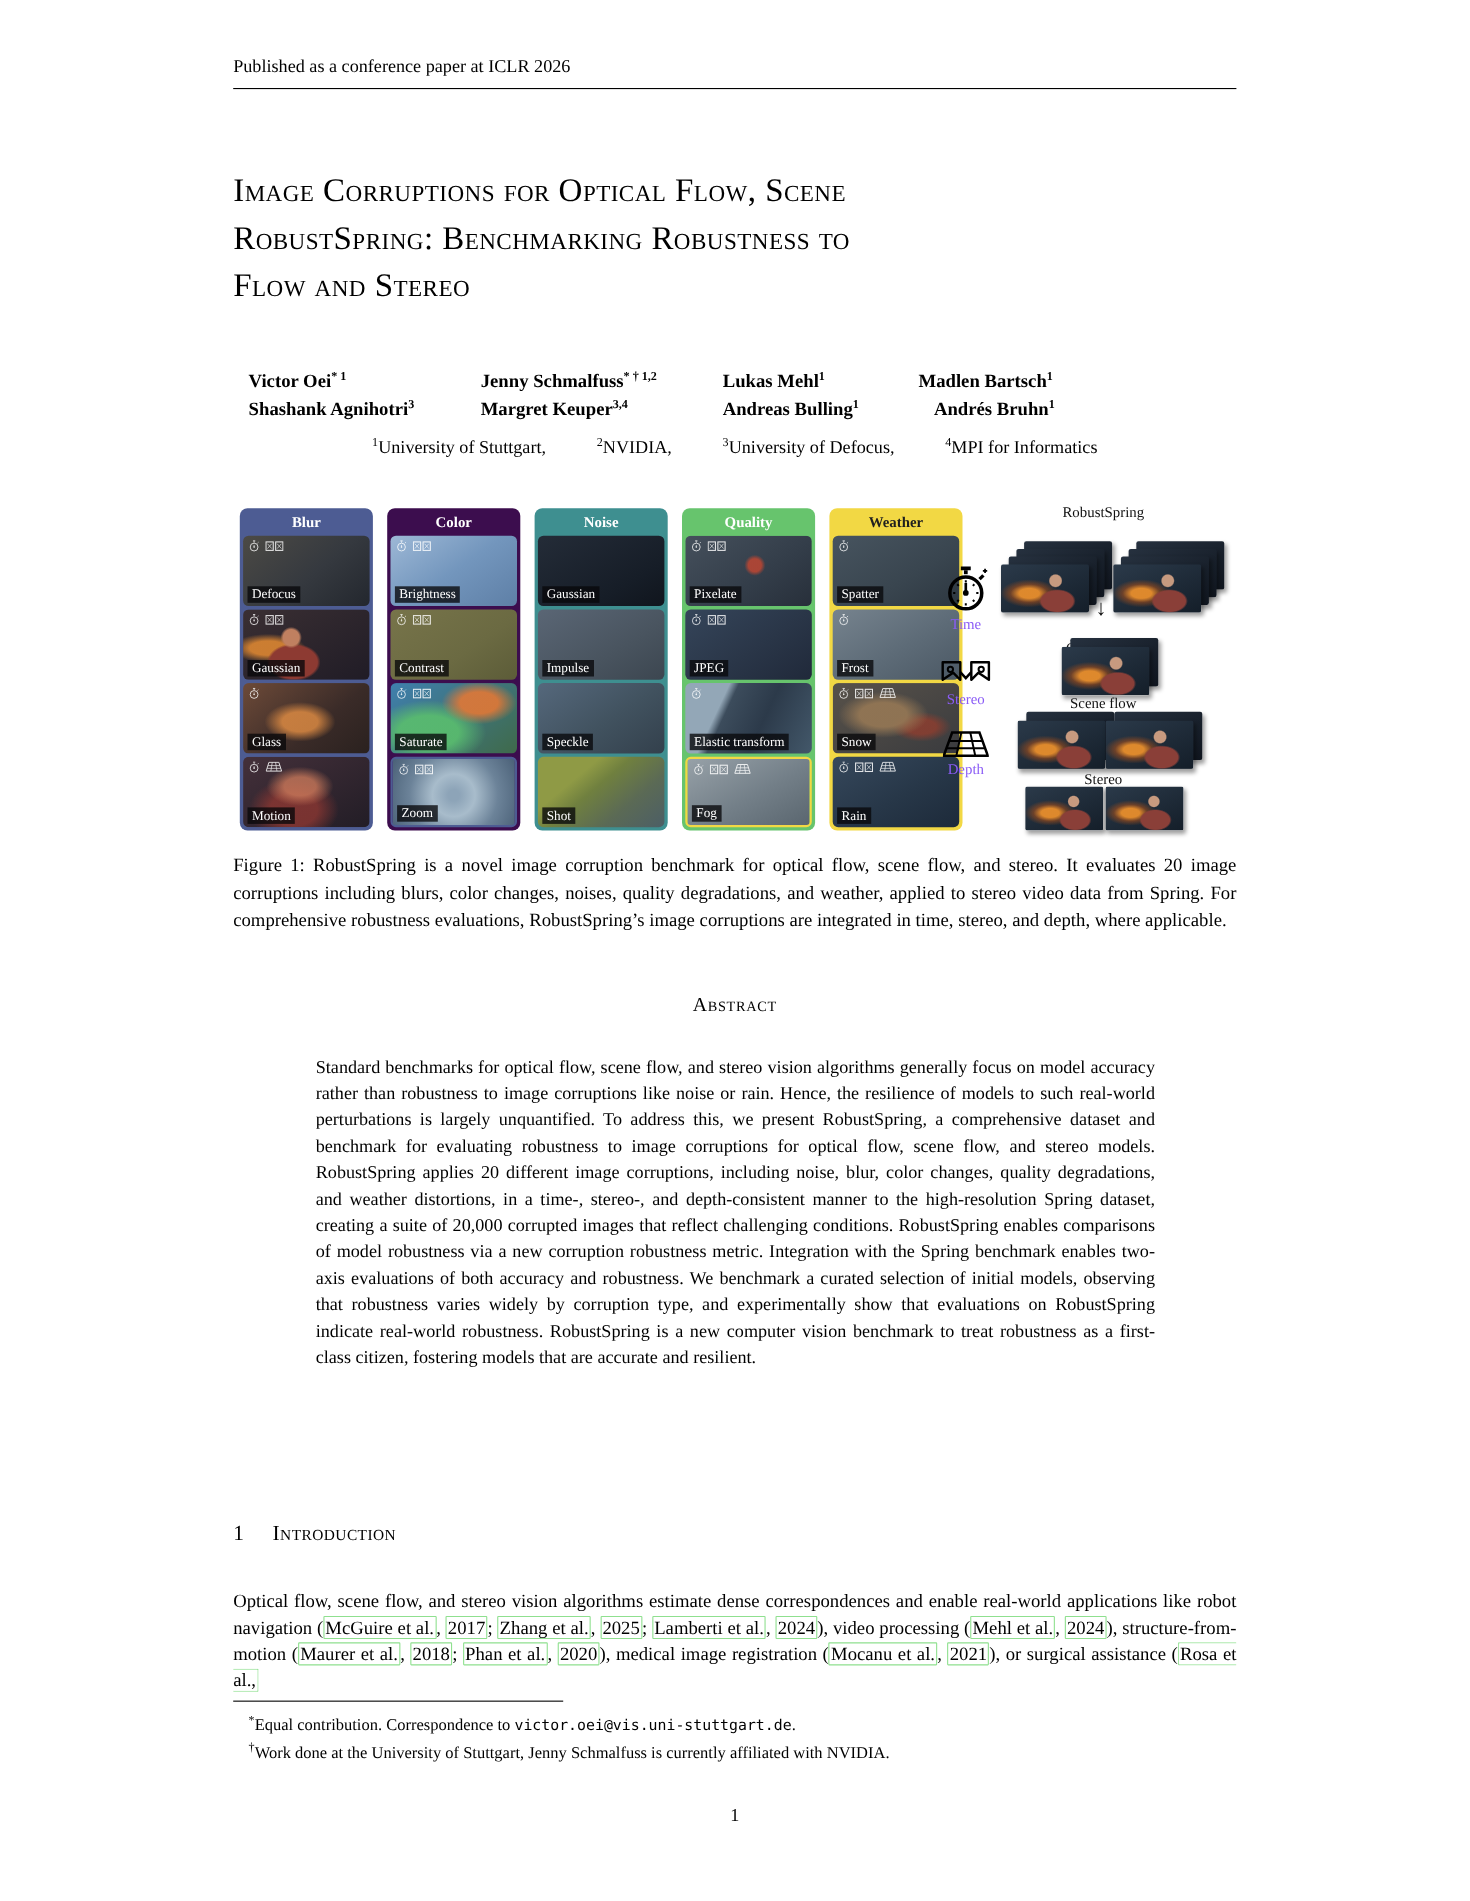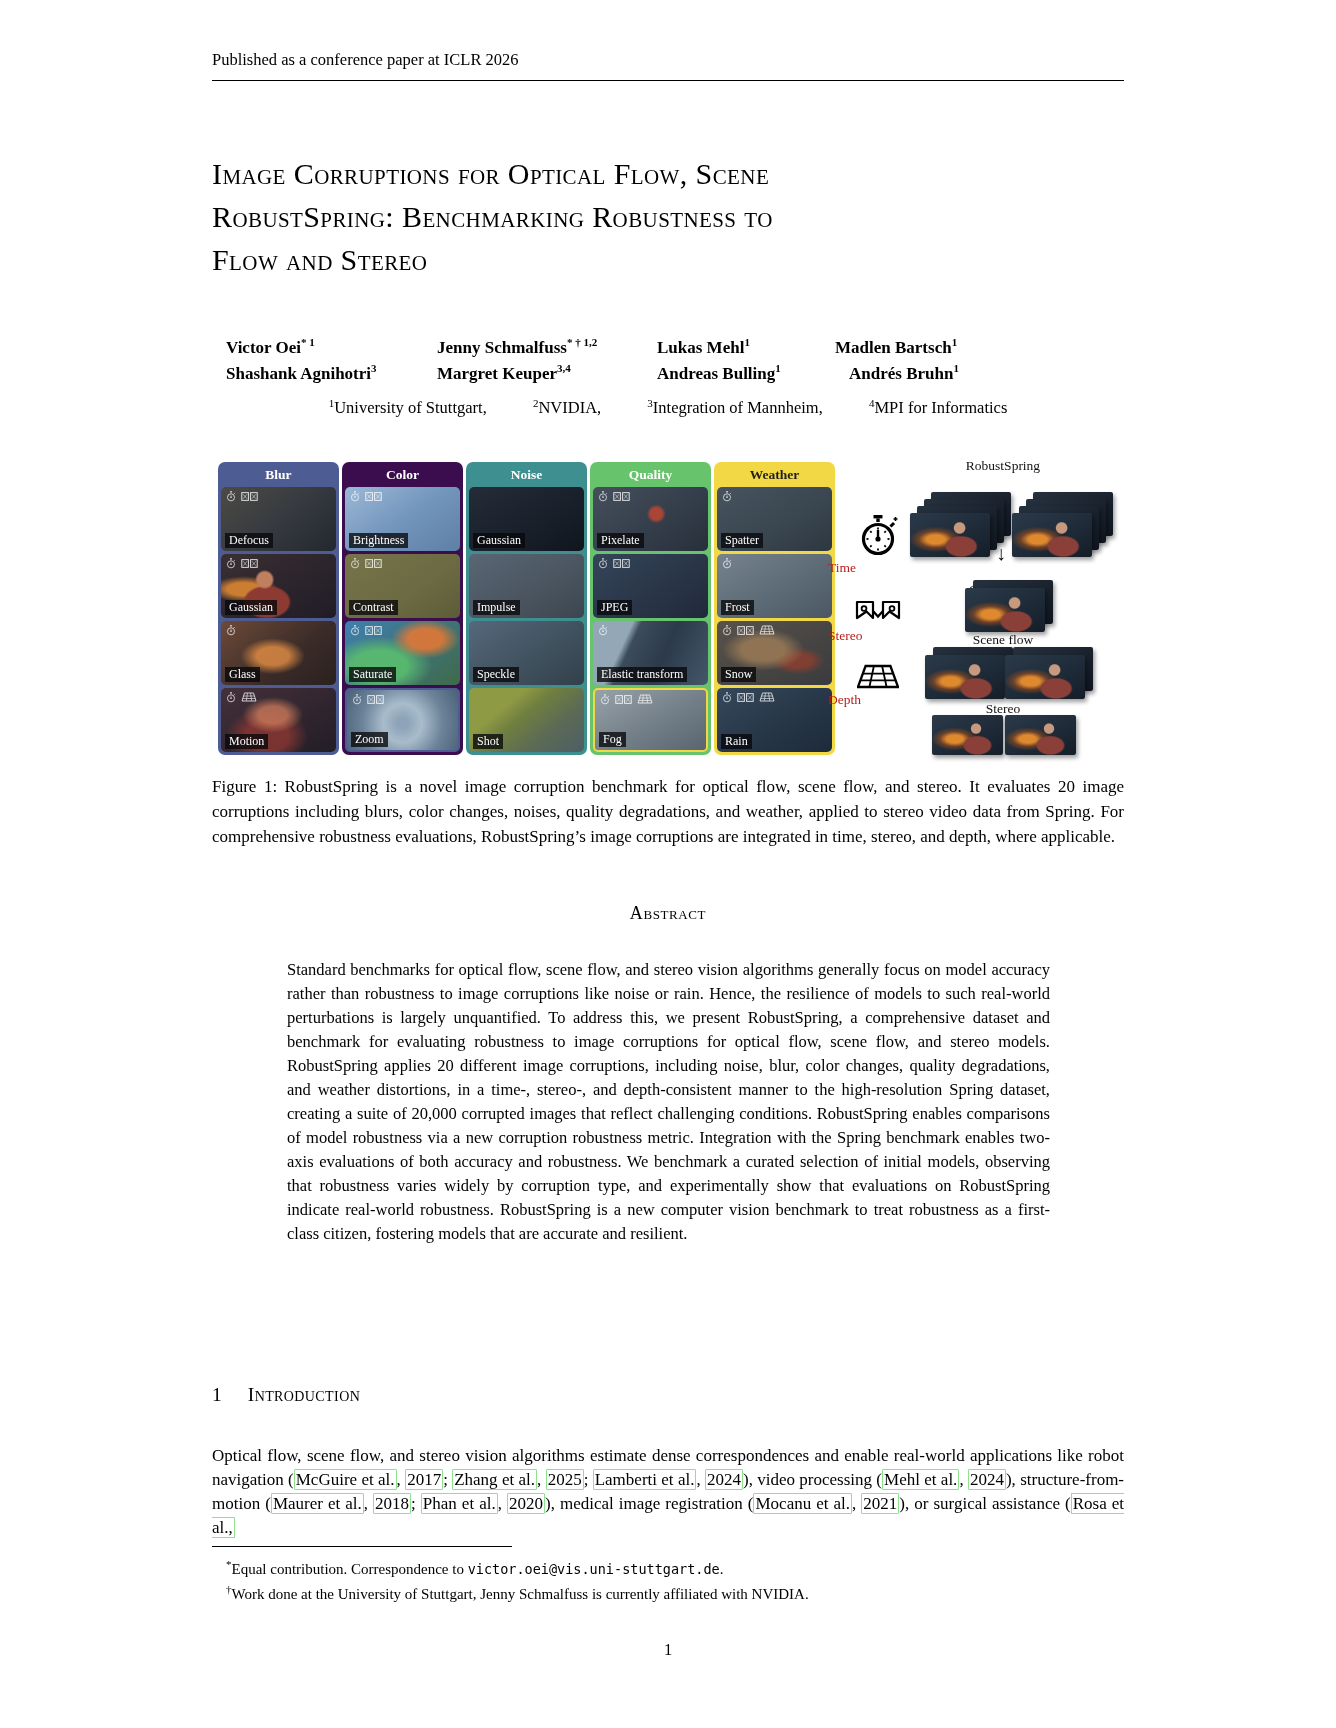--- a/index.html
+++ b/index.html
@@ -18,32 +18,32 @@
   
   .authors-row{left:212px;width:912px;height:24px;}
   .author{position:absolute;font-weight:bold;font-size:17px;white-space:nowrap;}
   .author sup, .affil sup, .fn sup{font-size:11px;}
 
   .affils{left:212px;top:396px;width:912px;text-align:center;font-size:16.5px;}
   .affil{margin:0 21px;white-space:nowrap;}
 
   
   .figure{left:218px;top:458px;width:902px;height:300px;}
-  .cols{position:absolute;left:0;top:4px;display:flex;gap:3px;}
+  .cols{position:absolute;left:0;top:4px;display:flex;gap:13px;}
   .col{width:121px;border-radius:7px;padding:3px;box-sizing:border-box;}
   .col-title{height:19px;line-height:19px;text-align:center;color:#fff;font-weight:bold;font-size:13.5px;}
   .tile{position:relative;height:64px;margin-top:3px;border-radius:5px;box-sizing:border-box;overflow:hidden;}
   .ti-row{position:absolute;top:4px;left:5px;display:flex;gap:5px;color:#fff;opacity:.85;}
   .ti-row svg{display:block;}
   .tile-label{position:absolute;left:4px;bottom:3px;background:rgba(8,8,10,.78);color:#fff;
               font-size:12px;line-height:15px;padding:0 4px;white-space:nowrap;}
 
   
   .dlabel{position:absolute;width:200px;text-align:center;font-size:13.5px;color:#111;}
-  .dicon-label{position:absolute;width:100px;font-size:13.5px;color:#b91c1c;}
+  .dicon-label{position:absolute;width:100px;text-align:center;font-size:13.5px;color:#8b5cf6;}
   .dicon{position:absolute;color:#000;}
   .thumb{position:absolute;width:80px;height:44px;border-radius:2px;
          box-shadow:2px 3px 4px rgba(0,0,0,.38);
          background:
            radial-gradient(circle at 62% 34%, #c79a7f 0 9%, rgba(0,0,0,0) 11%),
            radial-gradient(ellipse at 64% 76%, #8a3f38 0 20%, rgba(0,0,0,0) 23%),
            radial-gradient(ellipse at 32% 60%, rgba(232,142,44,.95) 0 12%, rgba(170,80,25,.55) 22%, rgba(0,0,0,0) 34%),
            linear-gradient(155deg,#2b3a4a,#141e29);}
   .thumb.small{width:71px;height:40px;}
   .lback{position:absolute;width:80px;height:44px;border-radius:2px;
@@ -144,21 +144,21 @@
   <div class="abs authors-row" style="top:362px;">
     <span class="author" style="left:14px;"><span>Shashank Agnihotri</span><sup>3</sup></span>
     <span class="author" style="left:225px;"><span>Margret Keuper</span><sup>3,4</sup></span>
     <span class="author" style="left:445px;"><span>Andreas Bulling</span><sup>1</sup></span>
     <span class="author" style="left:637px;"><span>Andrés Bruhn</span><sup>1</sup></span>
   </div>
 
   <div class="abs affils">
     <span class="affil"><sup>1</sup><span>University of Stuttgart,</span></span>
     <span class="affil"><sup>2</sup><span>NVIDIA,</span></span>
-    <span class="affil"><sup>3</sup><span>Integration of Mannheim,</span></span>
+    <span class="affil"><sup>3</sup><span>University of Defocus,</span></span>
     <span class="affil"><sup>4</sup><span>MPI for Informatics</span></span>
   </div>
 
   <div class="abs figure">
     <div class="cols">
 
       <div class="col" style="background:#4d5c93">
         <div class="col-title">Blur</div>
         <div class="tile" style="background:linear-gradient(140deg,#4c4a45,#35393f 55%,#23272e)">
           <span class="ti-row">

